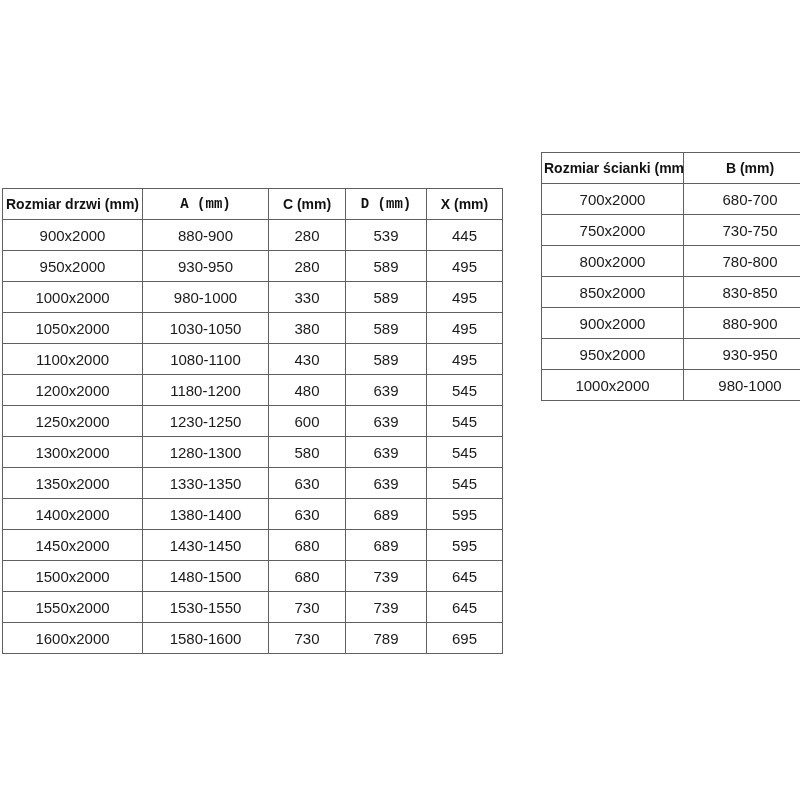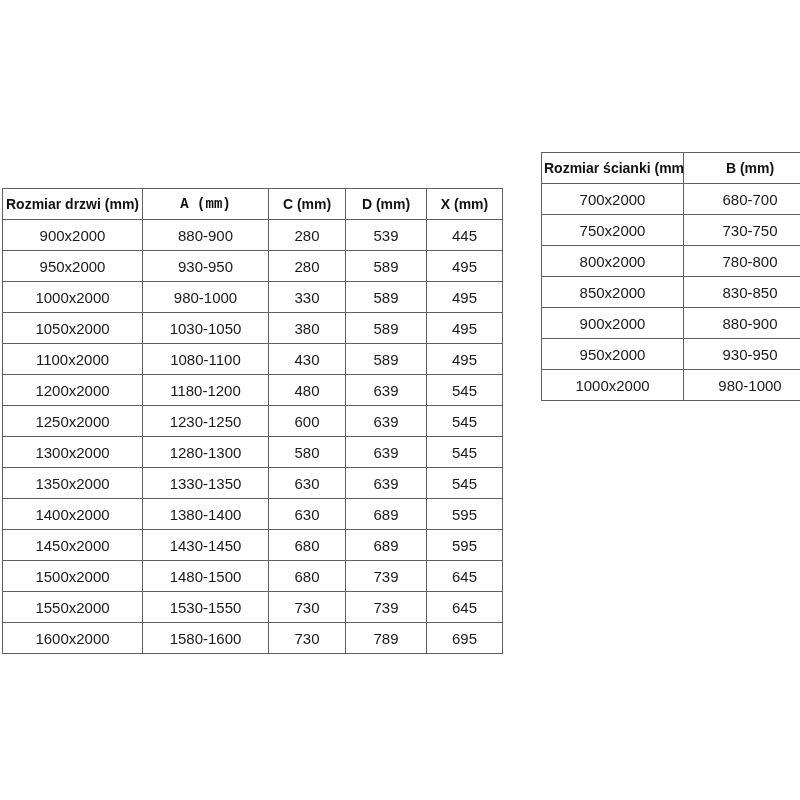--- a/index.html
+++ b/index.html
@@ -44,21 +44,21 @@
   }
   #door-table {
     left: 2px;
     top: 152px;
     width: 475px;
     margin-top: 36px;
   }
   #door-table th:nth-child(1) { width: 135px; }
   #door-table th:nth-child(2) { width: 121px; font-family: Liberation Mono, monospace; }
   #door-table th:nth-child(3) { width: 72px; }
-  #door-table th:nth-child(4) { width: 76px; }
+  #door-table th:nth-child(4) { width: 76px; font-family: Liberation Mono, monospace; }
   #door-table th:nth-child(5) { width: 71px; }
   #wall-table {
     left: 541px;
     top: 152px;
     width: 265px; 
   }
   #wall-table th:nth-child(1) { width: 137px; }
   #wall-table th:nth-child(2) { width: 128px; }
 </style>
 </head>

